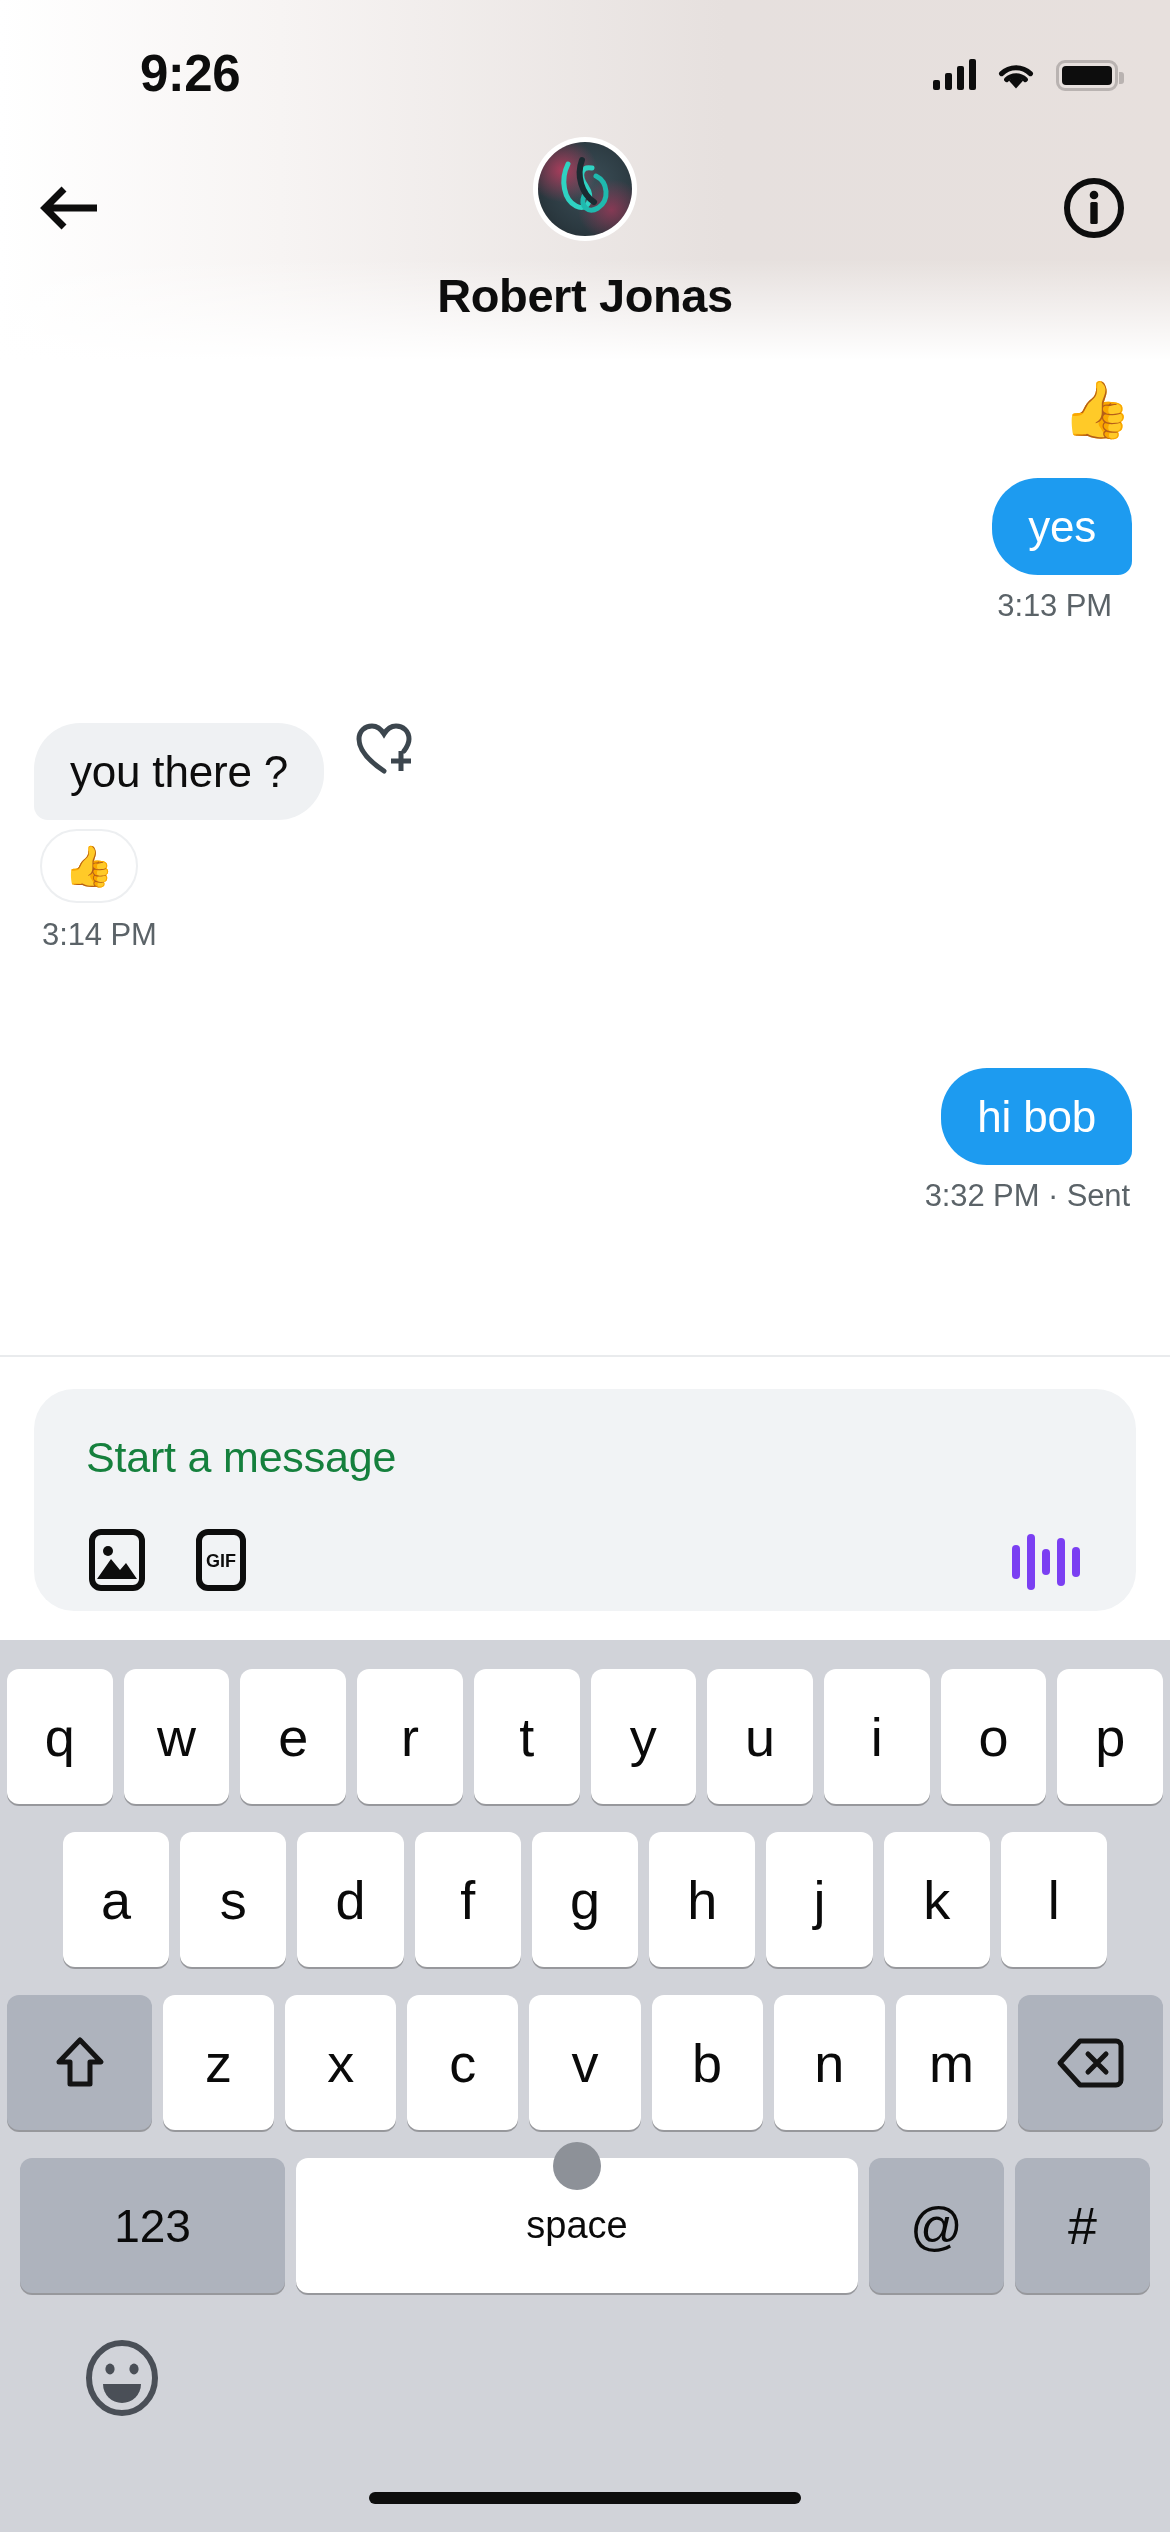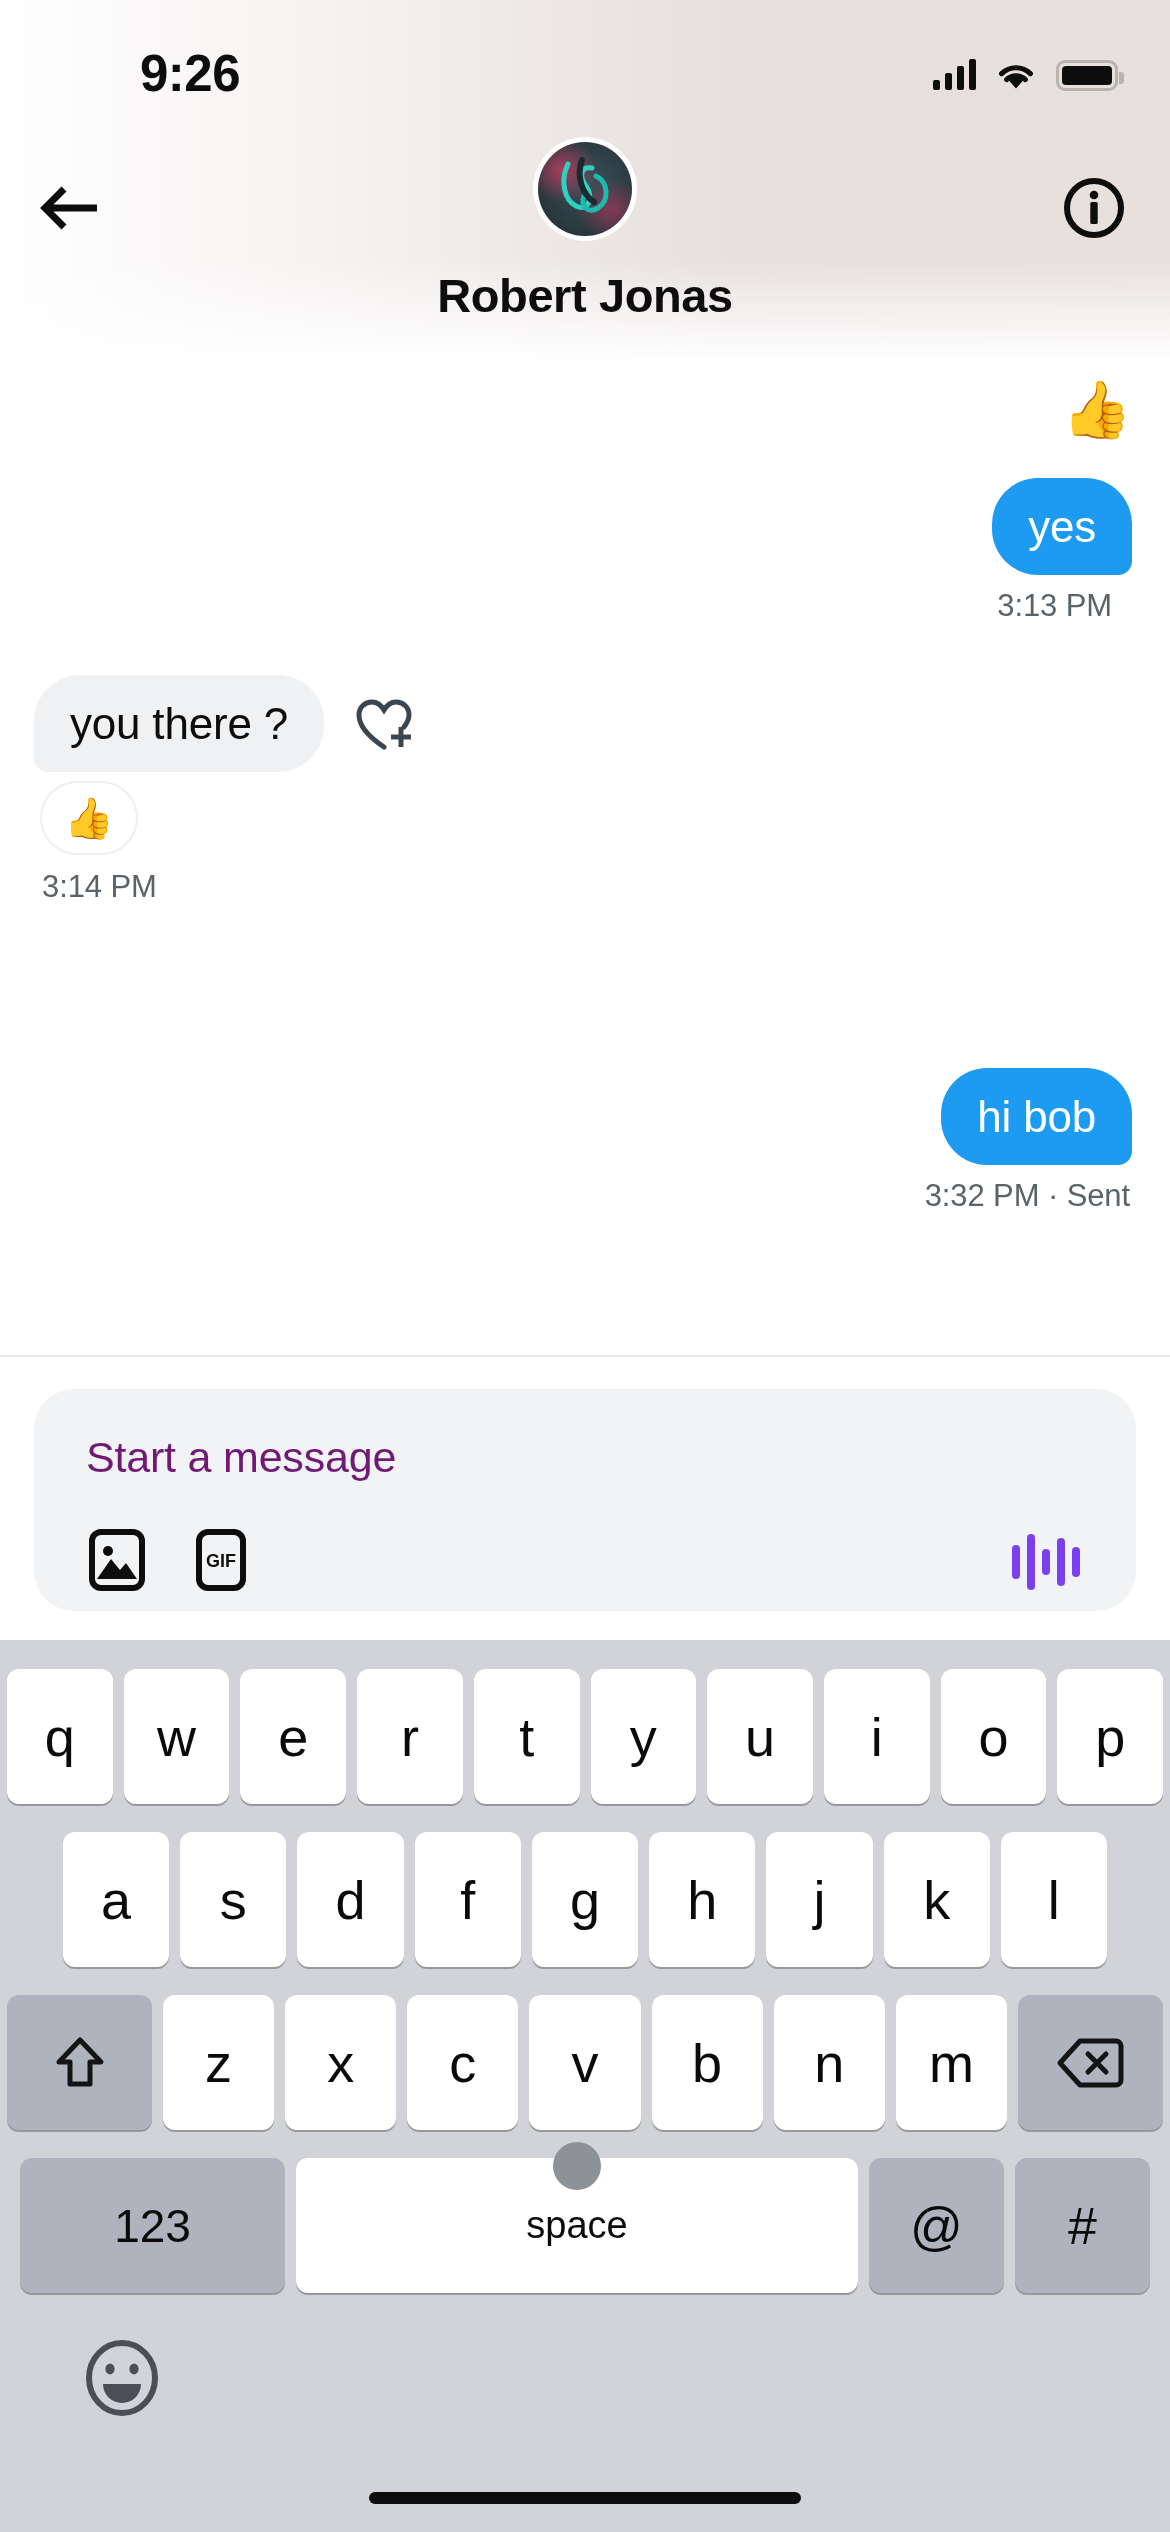--- a/index.html
+++ b/index.html
@@ -88,20 +88,21 @@
     display:inline-block; padding:24px 36px;
     font-size:44px; line-height:1.12; letter-spacing:-0.2px;
   }
   .bubble.out{
     background:#1d9bf0; color:#ffffff;
     border-radius:46px 46px 14px 46px;
   }
   .bubble.in{
     background:#eff1f3; color:#0d0d0d;
     border-radius:46px 46px 46px 14px;
+    margin-top:48px;
   }
   .meta{
     font-size:31px; color:#5b6368; letter-spacing:-0.1px; white-space:nowrap;
   }
 
   .row-yes{ right:38px; top:118px; text-align:right; }
   .row-yes .meta{ margin-top:13px; margin-right:20px; }
 
   .row-there{ left:34px; top:315px; }
   .bubble-line{ display:flex; align-items:center; }
@@ -122,21 +123,21 @@
   .composer{
     position:absolute; left:0; top:1355px; width:1170px; height:285px;
     background:#ffffff; border-top:2px solid #e9ebed; z-index:3;
   }
   .composer-box{
     position:absolute; left:34px; top:32px; width:1102px; height:222px;
     background:#f1f3f5; border-radius:40px;
   }
   .composer-placeholder{
     position:absolute; left:52px; top:44px;
-    font-size:43px; color:#701a75; letter-spacing:-0.2px;
+    font-size:43px; color:#15803d; letter-spacing:-0.2px;
   }
   .composer-actions{
     position:absolute; left:52px; top:140px; display:flex; align-items:center; gap:42px;
   }
   .act-btn{ width:62px; height:52px; cursor:pointer; display:block; }
   .composer-audio{
     position:absolute; right:56px; top:142px; display:flex; align-items:center;
     gap:7px; height:62px; cursor:pointer;
   }
   .composer-audio i{ display:block; width:8px; background:#7b3ff2; border-radius:4px; }

